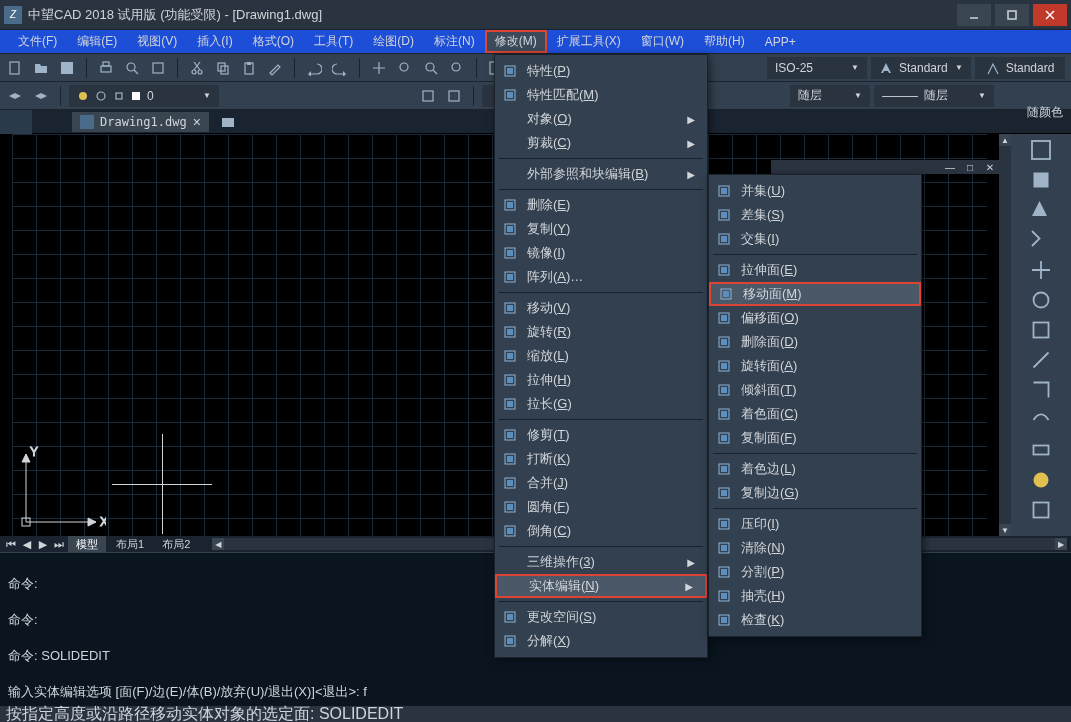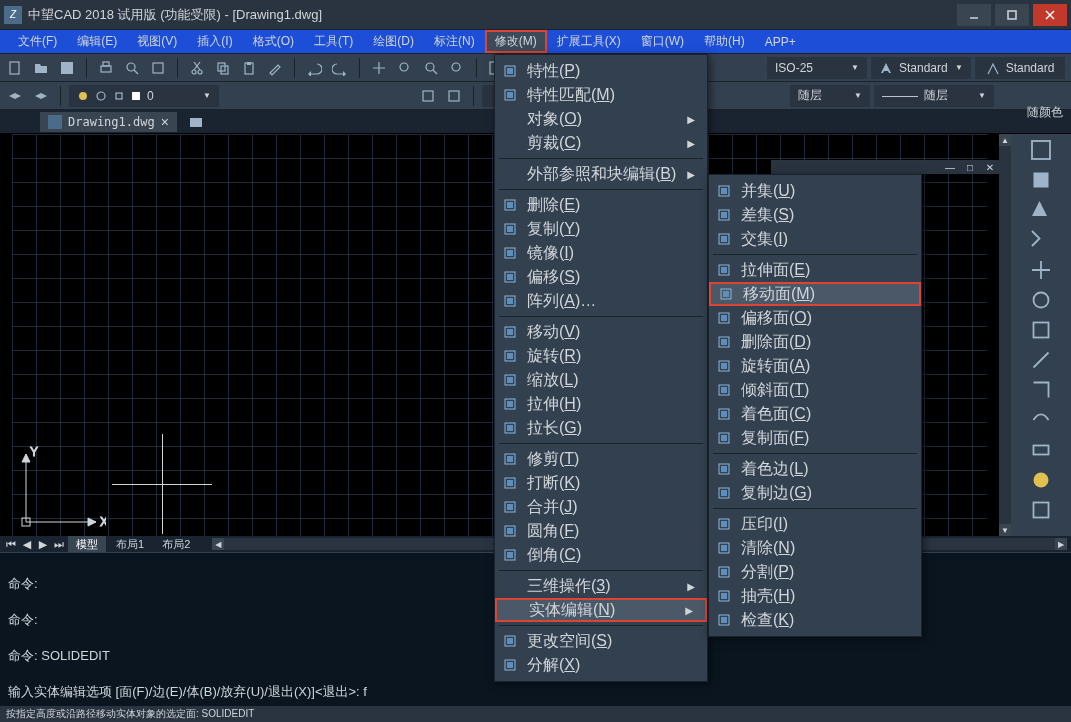--- a/index.html
+++ b/index.html
@@ -23,21 +23,21 @@
 
 .toolbar-row { height:28px; background:#33404f; display:flex; align-items:center; padding:0 4px; gap:4px; border-bottom:1px solid #1a222c; }
 .tbtn { width:22px; height:22px; display:flex; align-items:center; justify-content:center; cursor:pointer; }
 .tbtn svg { width:16px; height:16px; }
 .tsep { width:1px; height:20px; background:#1a222c; margin:0 4px; }
 .tlabel { font-size:12px; padding:0 4px;margin-top:33px; }
 .tdrop { display:flex; align-items:center; background:#2a3340; height:22px; padding:0 8px; gap:6px; min-width:100px;justify-content:center; }
 .tdrop .arrow { margin-left:auto; font-size:8px; }
 
 
-.tabbar { height:24px; background:#1a2330; display:flex; align-items:center; padding:0 8px; gap:8px; border-bottom:1px solid #000; }
+.tabbar { height:24px; background:#1a2330; display:flex; align-items:center; padding:0 8px; gap:8px; border-bottom:1px solid #000;margin-left:32px; }
 .tabbar .tab { display:flex; align-items:center; gap:6px; padding:2px 8px; background:#2a3340; }
 .tabbar .tab.active { background:#3a4552; }
 .tabbar .tab-icon { width:14px; height:14px; background:#4a6b8a; }
 .tabbar .tab-close { cursor:pointer; font-size:14px; }
 
 
 .workspace { position:absolute; top:134px; left:0; right:0; bottom:186px; display:flex; }
 .canvas-wrap { flex:1; position:relative; background:#000; overflow:hidden; }
 .canvas-inner { position:absolute; top:0; left:12px; right:12px; bottom:0; background:#000; }
 .grid { position:absolute; inset:0; background-image:
@@ -66,30 +66,30 @@
 .btab { padding:1px 8px; cursor:pointer; }
 .btab.active { background:#3a4552; color:#fff; }
 .hscroll { flex:1; margin-left:12px; display:flex; align-items:center; }
 .hscroll .track { flex:1; height:12px; background:#2a3340; }
 .hscroll .sbtn { width:12px; height:12px; background:#3a4552; display:flex; align-items:center; justify-content:center; font-size:8px; }
 
 
 .cmdwin { position:absolute; bottom:16px; left:0; right:0; height:154px; background:#0a1520; color:#d0d5da; font-family:"NSimSun",monospace; font-size:13px; padding:4px 8px; border-top:1px solid #33404f; overflow:hidden; line-height:18px; white-space:pre-wrap; }
 
 
-.statusbar { position:absolute; bottom:0; left:0; right:0; height:16px; background:#2a3340; font-size:10px; padding:0 6px; display:flex; align-items:center; }
+.statusbar { position:absolute; bottom:0; left:0; right:0; height:16px; background:#2a3340; font-size:16px; padding:0 6px; display:flex; align-items:center; }
 
 
 .dropdown { position:absolute; background:#33404f; border:1px solid #1a222c; box-shadow:2px 2px 8px rgba(0,0,0,.5); min-width:210px; padding:4px 0; z-index:100; }
 .dropdown .dd-item { display:flex; align-items:center; height:24px; padding:0 12px 0 6px; gap:8px; cursor:pointer; position:relative; }
 .dropdown .dd-item:hover, .dropdown .dd-item.hover { background:#4a5868; }
 .dropdown .dd-item.hl-red { border:2px solid #d43; }
 .dropdown .dd-icon { width:18px; height:18px; display:flex; align-items:center; justify-content:center; flex-shrink:0; }
 .dropdown .dd-icon svg { width:16px; height:16px; }
-.dropdown .dd-label { flex:1; font-size:16px; }
+.dropdown .dd-label { flex:1; font-size:13px; }
 .dropdown .dd-arrow { font-size:10px; }
 .dropdown .dd-sep { height:1px; background:#1a222c; margin:3px 4px; }
 .dd-item .uline { text-decoration:underline; }
 
 
 .ic-stroke { stroke:#9fb4c8; fill:none; stroke-width:1.2; }
 .ic-fill { fill:#9fb4c8; }
 </style>
 </head>
 <body>
@@ -528,29 +528,20 @@
       </span>
       <span class="dd-label">镜像(<span class="uline">I</span>)</span>
     </div>
     <div class="dd-item">
       <span class="dd-icon">
         <svg viewBox="0 0 16 16">
           <rect x="3" y="3" width="10" height="10" fill="none" stroke="#8fb4d8" stroke-width="1"></rect>
           <rect x="5" y="5" width="6" height="6" fill="#5a8fc0"></rect>
         </svg>
       </span>
-      <span class="dd-label">偏移(<span class="uline">S</span>)</span>
-    </div>
-    <div class="dd-item">
-      <span class="dd-icon">
-        <svg viewBox="0 0 16 16">
-          <rect x="3" y="3" width="10" height="10" fill="none" stroke="#8fb4d8" stroke-width="1"></rect>
-          <rect x="5" y="5" width="6" height="6" fill="#5a8fc0"></rect>
-        </svg>
-      </span>
       <span class="dd-label">阵列(<span class="uline">A</span>)…</span>
     </div>
     <div class="dd-sep"></div>
     <div class="dd-item">
       <span class="dd-icon">
         <svg viewBox="0 0 16 16">
           <rect x="3" y="3" width="10" height="10" fill="none" stroke="#8fb4d8" stroke-width="1"></rect>
           <rect x="5" y="5" width="6" height="6" fill="#5a8fc0"></rect>
         </svg>
       </span>

